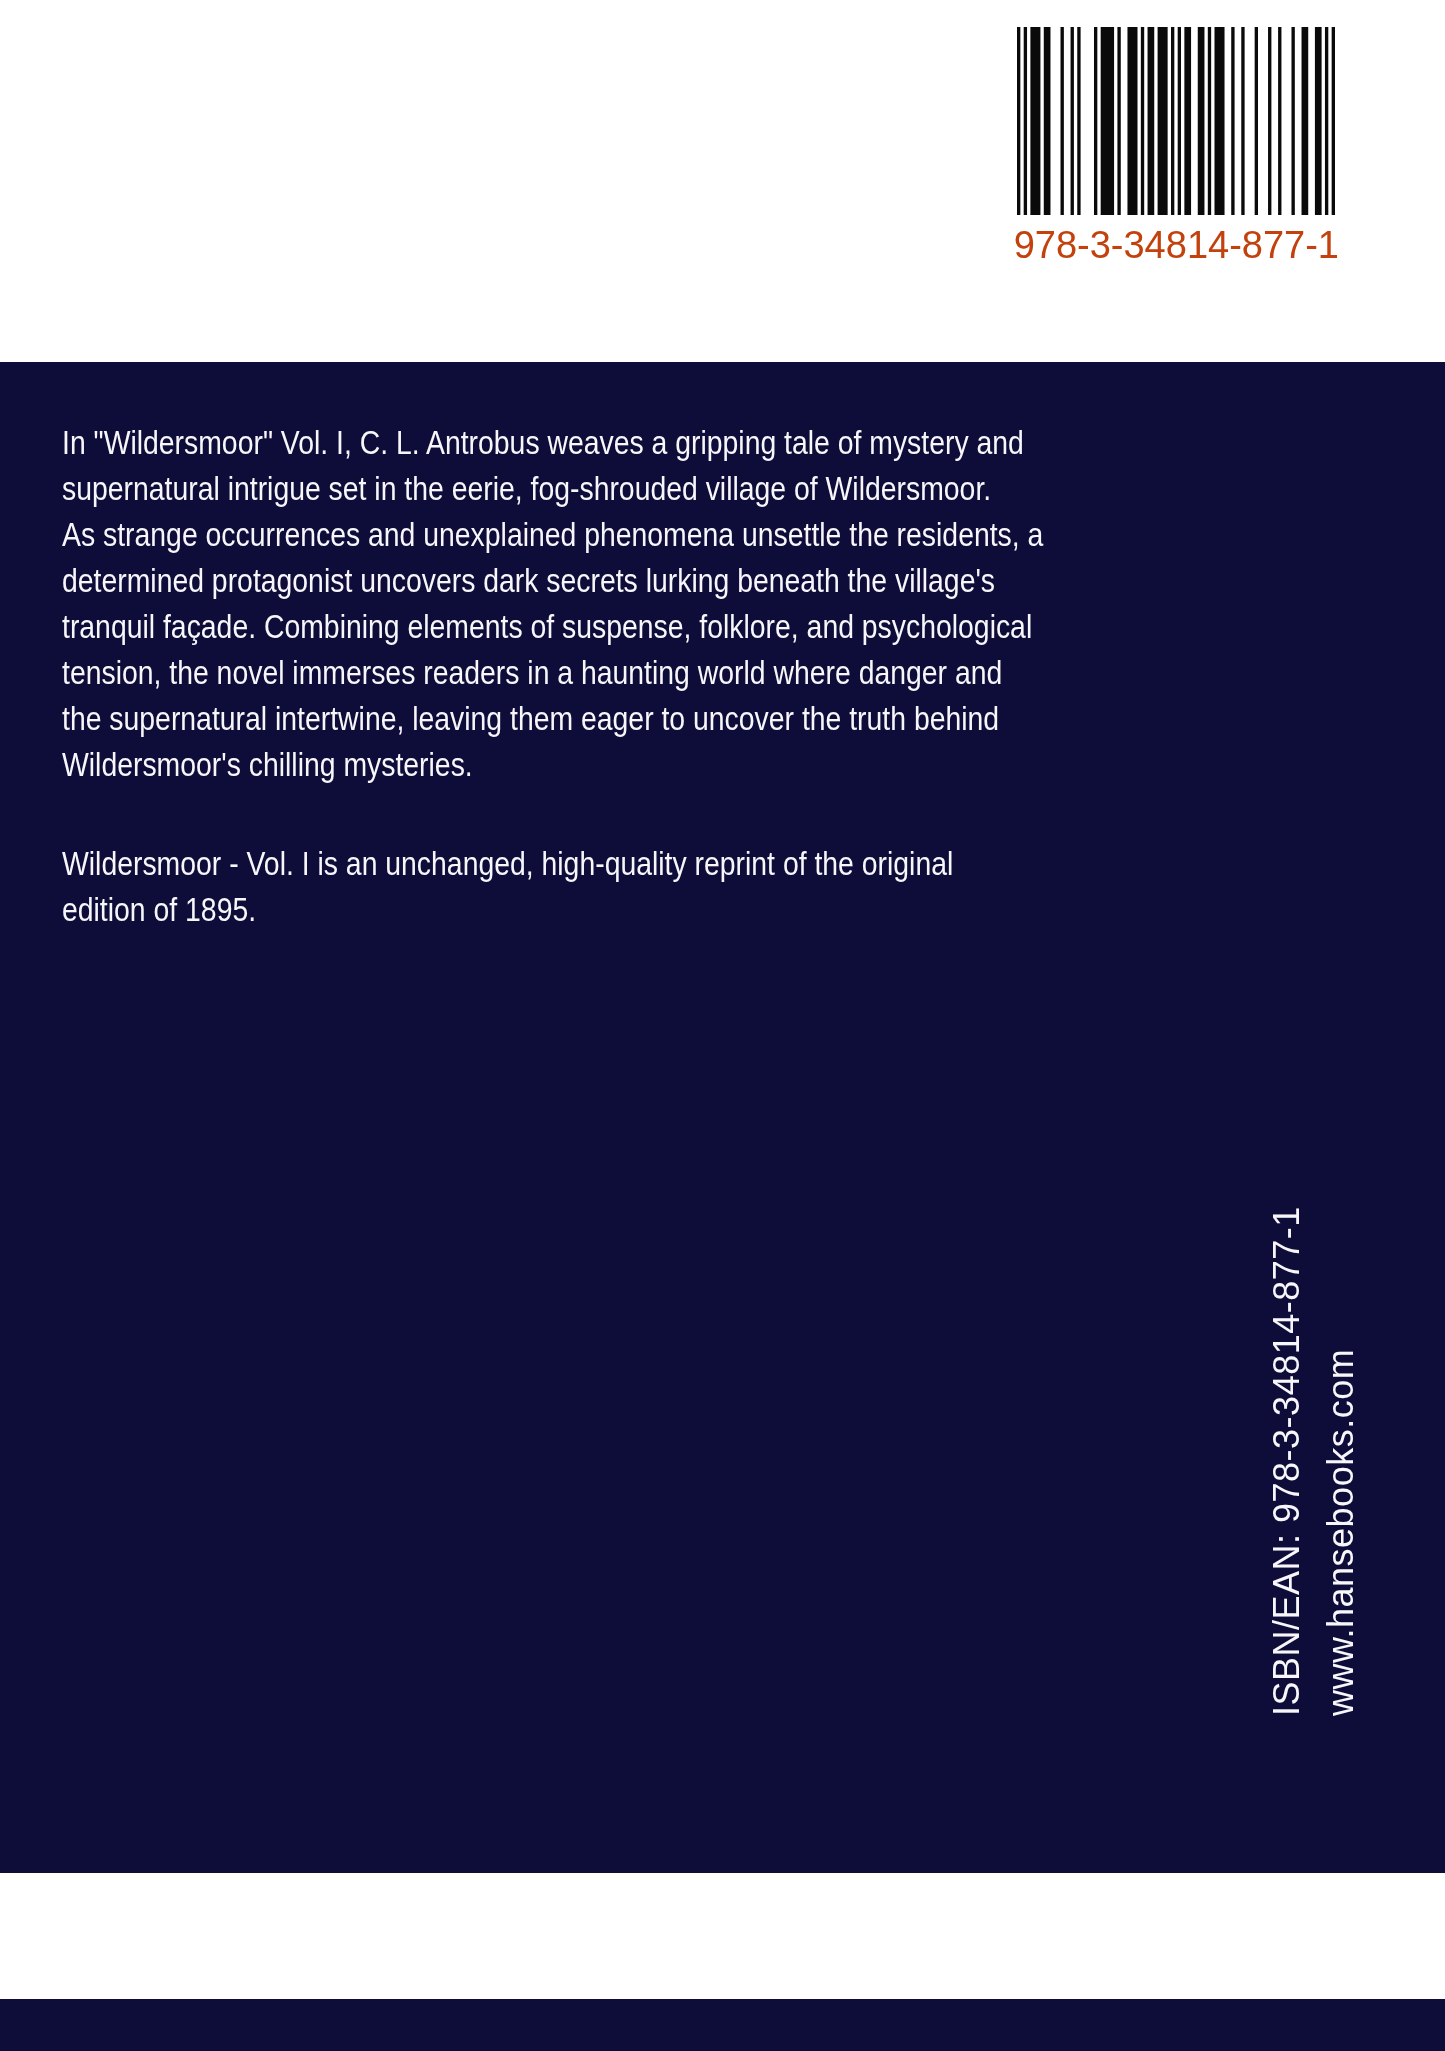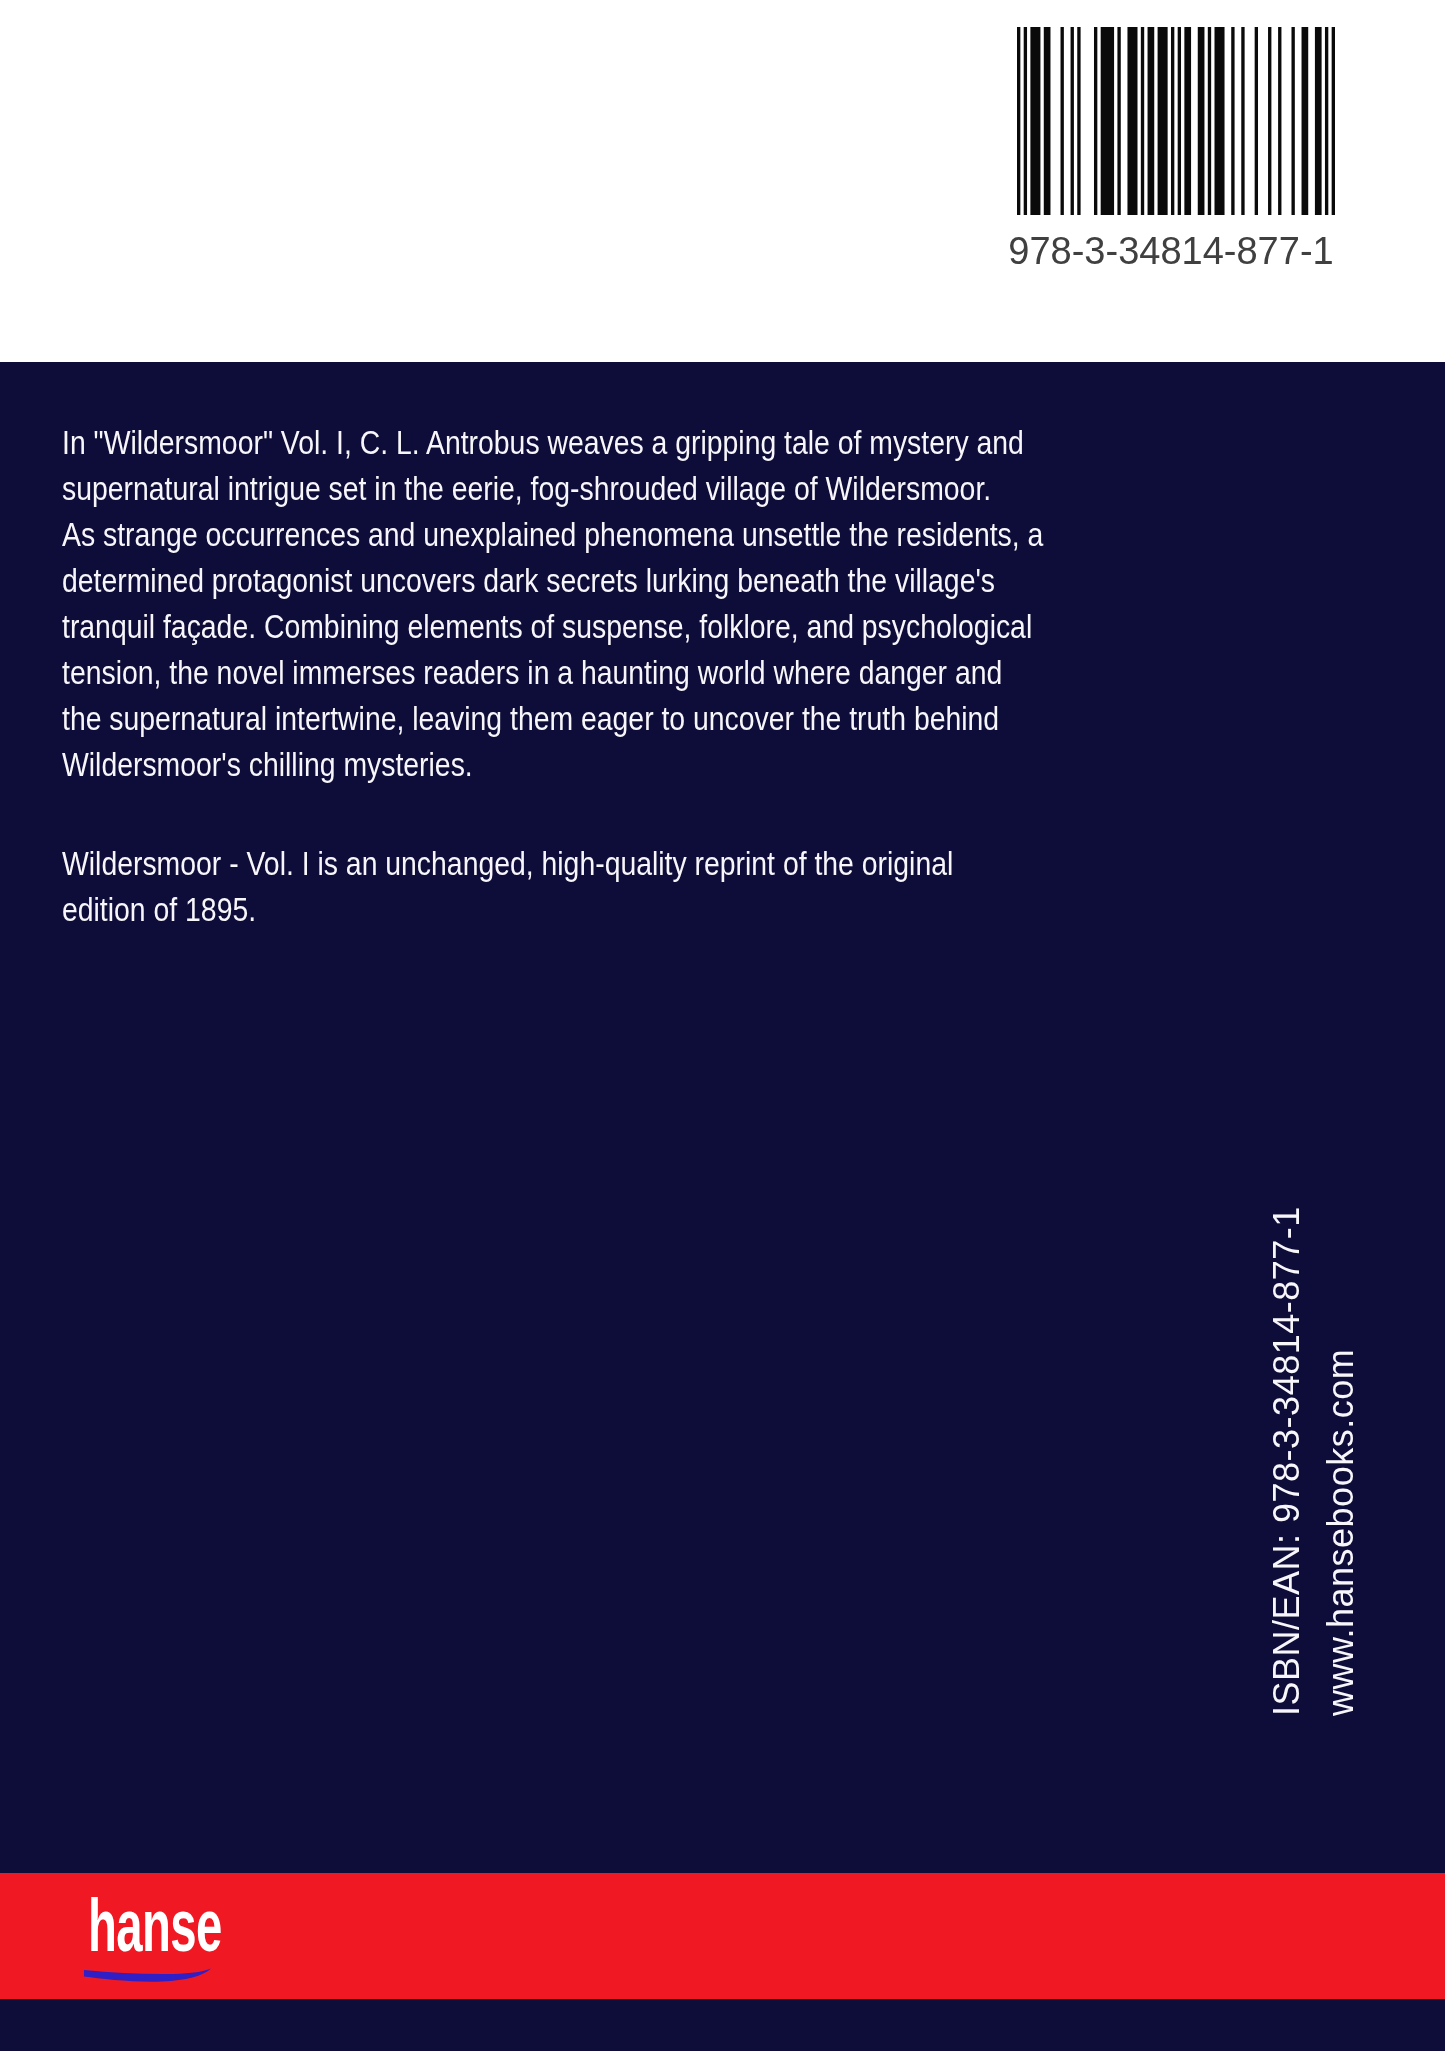--- a/index.html
+++ b/index.html
@@ -12,22 +12,22 @@
   .page{
     position:relative;width:1445px;height:2051px;background:#ffffff;
     overflow:hidden;font-family:"Liberation Sans",sans-serif;
   }
   
   .barcode{
     position:absolute;left:1017px;top:27px;width:318px;height:188px;display:block;
   }
   .barcode rect{fill:#0a0a0a;}
   .isbn-label{
-    position:absolute;left:1003px;top:231px;width:336px;
-    text-align:center;font-size:38px;line-height:40px;color:#404040;
+    position:absolute;left:1003px;top:225px;width:336px;
+    text-align:right;font-size:38px;line-height:40px;color:#c2410c;
   }
   
   .navy-panel{
     position:absolute;left:0;top:362px;width:1445px;height:1511px;
     background:var(--navy);
   }
   .desc{
     position:absolute;left:62px;top:58px;
     color:var(--text-white);font-size:33px;line-height:46px;
     transform:scaleX(0.86);transform-origin:0 0;
@@ -118,22 +118,16 @@
       <div class="para para2">
         <div class="line">Wildersmoor - Vol. I is an unchanged, high-quality reprint of the original</div>
         <div class="line">edition of 1895.</div>
       </div>
     </div>
 
     <div class="v-text v-isbn">ISBN/EAN: 978-3-34814-877-1</div>
     <div class="v-text v-url">www.hansebooks.com</div>
   </div>
 
-  <div class="red-stripe">
-    <div class="hanse-text">hanse</div>
-    <svg class="swoosh" viewBox="0 0 130 18" preserveAspectRatio="none" xmlns="http://www.w3.org/2000/svg">
-      <path d="M2 5 C 32 8, 62 9.5, 92 9 C 110 8.5, 122 6.5, 129 3.5 C 121 11, 104 15.5, 80 16.5 C 52 17.5, 20 14, 2 11.5 Z"></path>
-    </svg>
-  </div>
 
   <div class="bottom-strip"></div>
 
 </div>
 
 </body></html>

